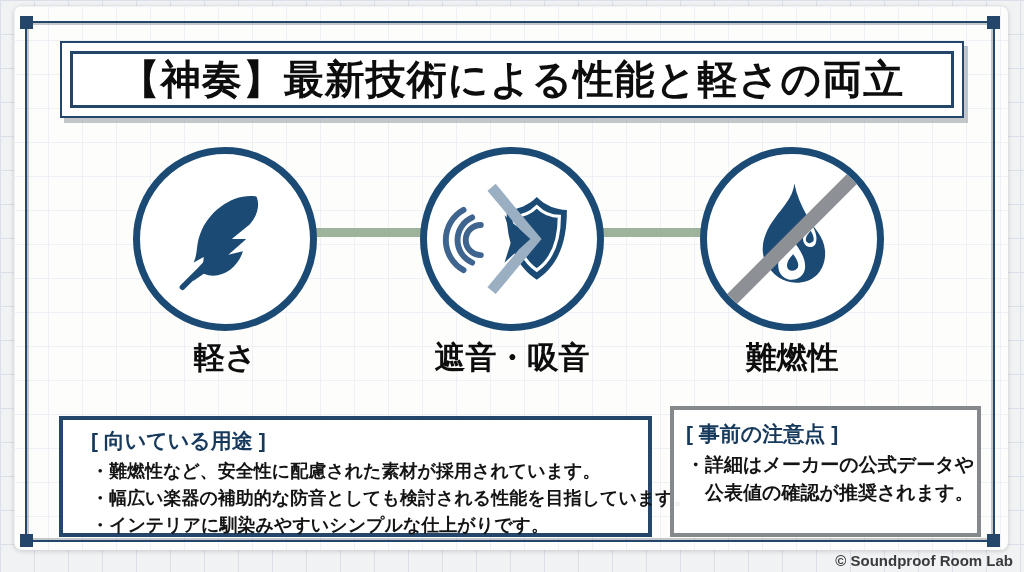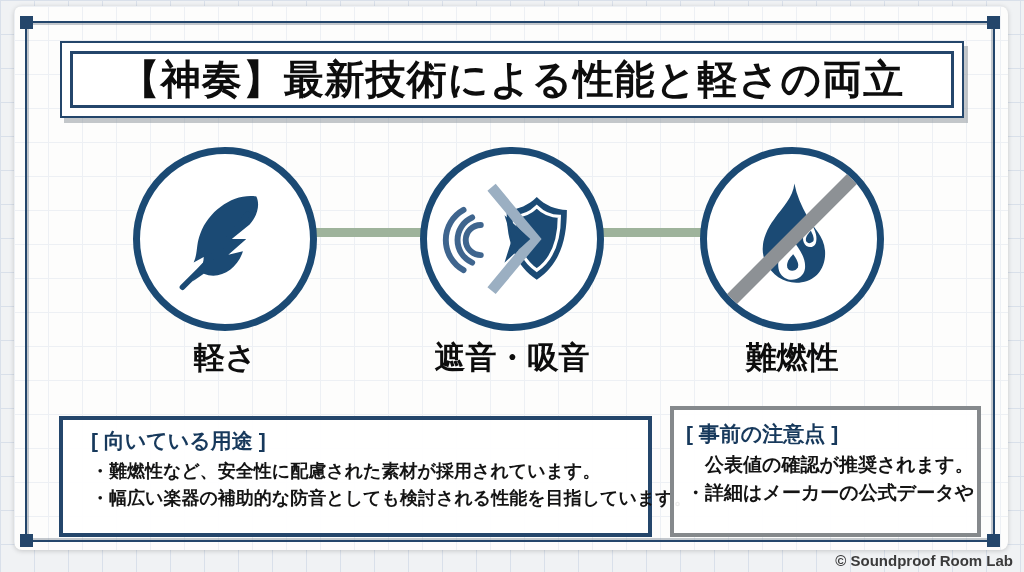--- a/index.html
+++ b/index.html
@@ -140,26 +140,27 @@
 
   <div class="feature-label l2">遮音・吸音</div>
   <div class="feature-label l1">軽さ</div>
   <div class="feature-label l3">難燃性</div>
 
   <div class="info-box left">
     <div class="box-heading">[ 向いている用途 ]</div>
     <div class="bullets">
       <div class="bullet">・難燃性など、安全性に配慮された素材が採用されています。</div>
       <div class="bullet">・幅広い楽器の補助的な防音としても検討される性能を目指しています。</div>
+      <div class="bullet">・インテリアに馴染みやすいシンプルな仕上がりです。</div>
     </div>
   </div>
 
   <div class="info-box right">
     <div class="box-heading">[ 事前の注意点 ]</div>
     <div class="bullets">
+      <div class="bullet">・詳細はメーカーの公式データや</div>
       <div class="bullet indent">公表値の確認が推奨されます。</div>
-      <div class="bullet">・詳細はメーカーの公式データや</div>
     </div>
   </div>
 
 </div>
 
 <div class="credit">© Soundproof Room Lab</div>
 
 </body></html>

